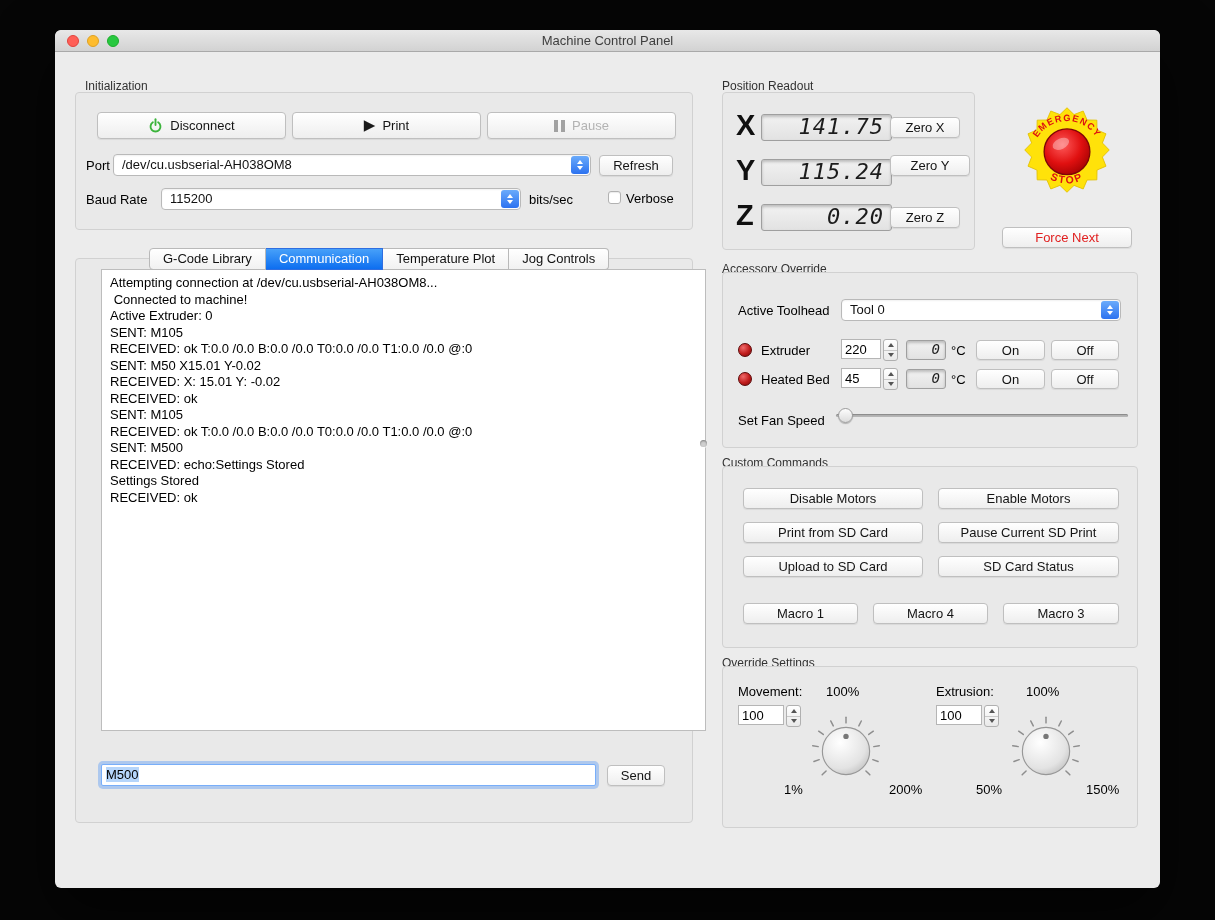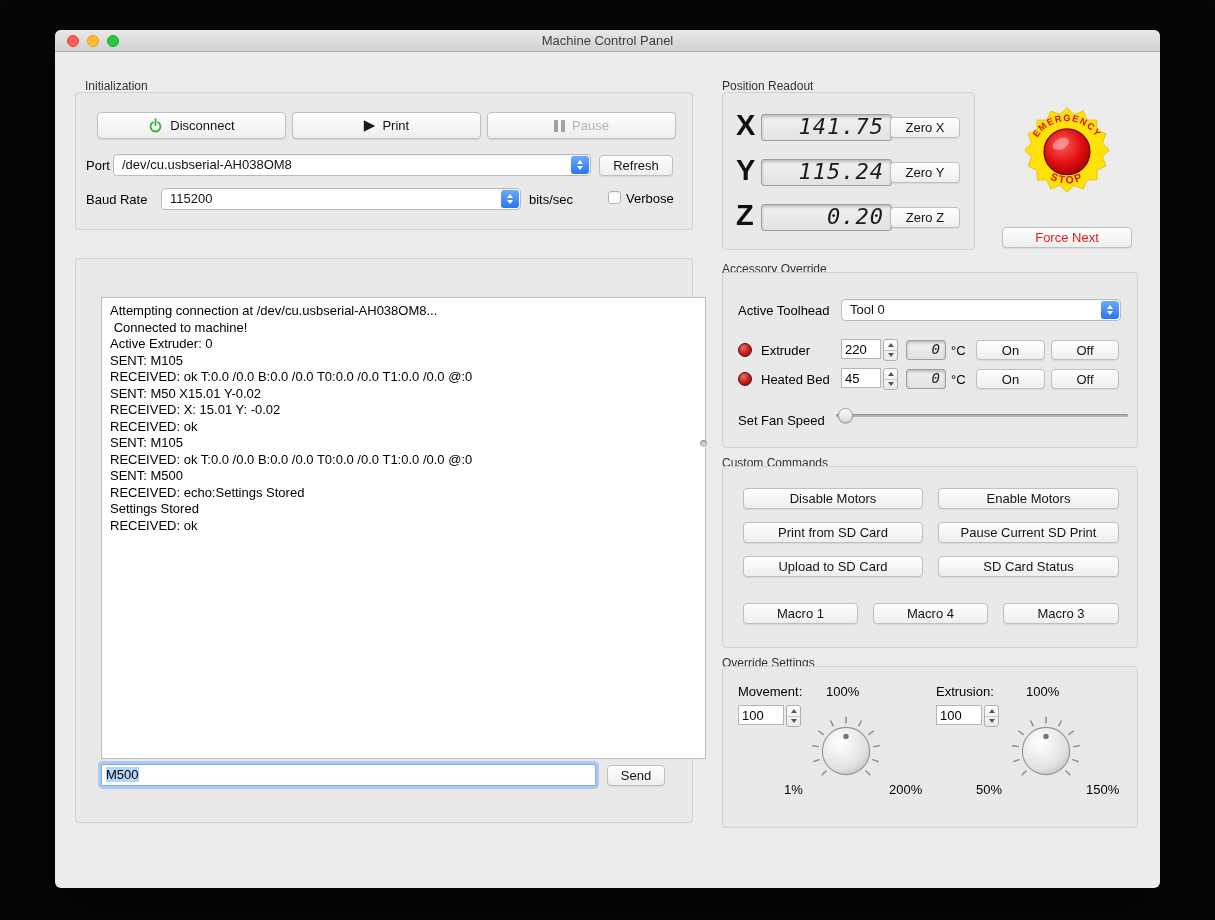--- a/index.html
+++ b/index.html
@@ -178,22 +178,28 @@
             <i class="tri-up"></i>
             <i class="tri-down"></i>
           </span>
       </div>
       <div class="label13" style="left:453px;top:99px">bits/sec</div>
       <span class="checkbox" style="left:532px;top:98px"></span>
       <div class="label13" style="left:550px;top:98px">Verbose</div>
     </div>
 
     <div class="gbox" style="left:20px;top:228px;width:618px;height:565px">
-
-      <div class="logbox" style="left:25px;top:38px;width:605px;height:462px">Attempting connection at /dev/cu.usbserial-AH038OM8...
+      <div class="seg-group" style="left:73px;top:-11px">
+        <span class="seg">G-Code Library</span>
+        <span class="seg selected">Communication</span>
+        <span class="seg">Temperature Plot</span>
+        <span class="seg">Jog Controls</span>
+      </div>
+
+      <div class="logbox" style="left:25px;top:10px;width:605px;height:462px">Attempting connection at /dev/cu.usbserial-AH038OM8...
  Connected to machine!
 Active Extruder: 0
 SENT: M105
 RECEIVED: ok T:0.0 /0.0 B:0.0 /0.0 T0:0.0 /0.0 T1:0.0 /0.0 @:0
 SENT: M50 X15.01 Y-0.02
 RECEIVED: X: 15.01 Y: -0.02
 RECEIVED: ok
 SENT: M105
 RECEIVED: ok T:0.0 /0.0 B:0.0 /0.0 T0:0.0 /0.0 T1:0.0 /0.0 @:0
 SENT: M500
@@ -216,21 +222,21 @@
       <div>
         <span class="axis" style="left:13px;top:16px">X</span>
         <span class="lcd lcd-big" style="left:38px;top:21px">141.75</span>
         <div class="btn" style="left:167px;top:24px;width:70px">
           <span>Zero X</span>
         </div>
       </div>
       <div>
         <span class="axis" style="left:13px;top:61px">Y</span>
         <span class="lcd lcd-big" style="left:38px;top:66px">115.24</span>
-        <div class="btn" style="left:167px;top:69px;width:70px">
+        <div class="btn" style="left:167px;top:62px;width:80px">
           <span>Zero Y</span>
         </div>
       </div>
       <div>
         <span class="axis" style="left:13px;top:106px">Z</span>
         <span class="lcd lcd-big" style="left:38px;top:111px">0.20</span>
         <div class="btn" style="left:167px;top:114px;width:70px">
           <span>Zero Z</span>
         </div>
       </div>

